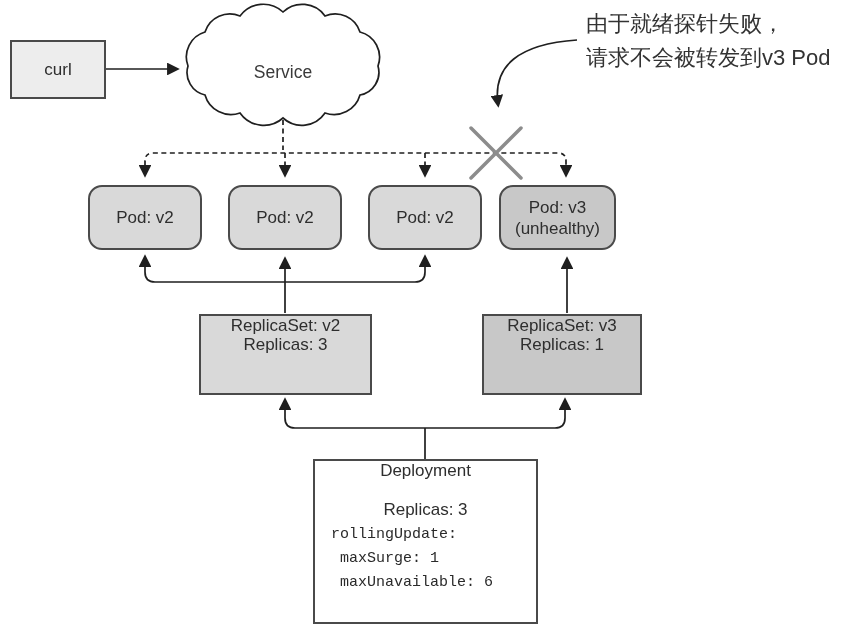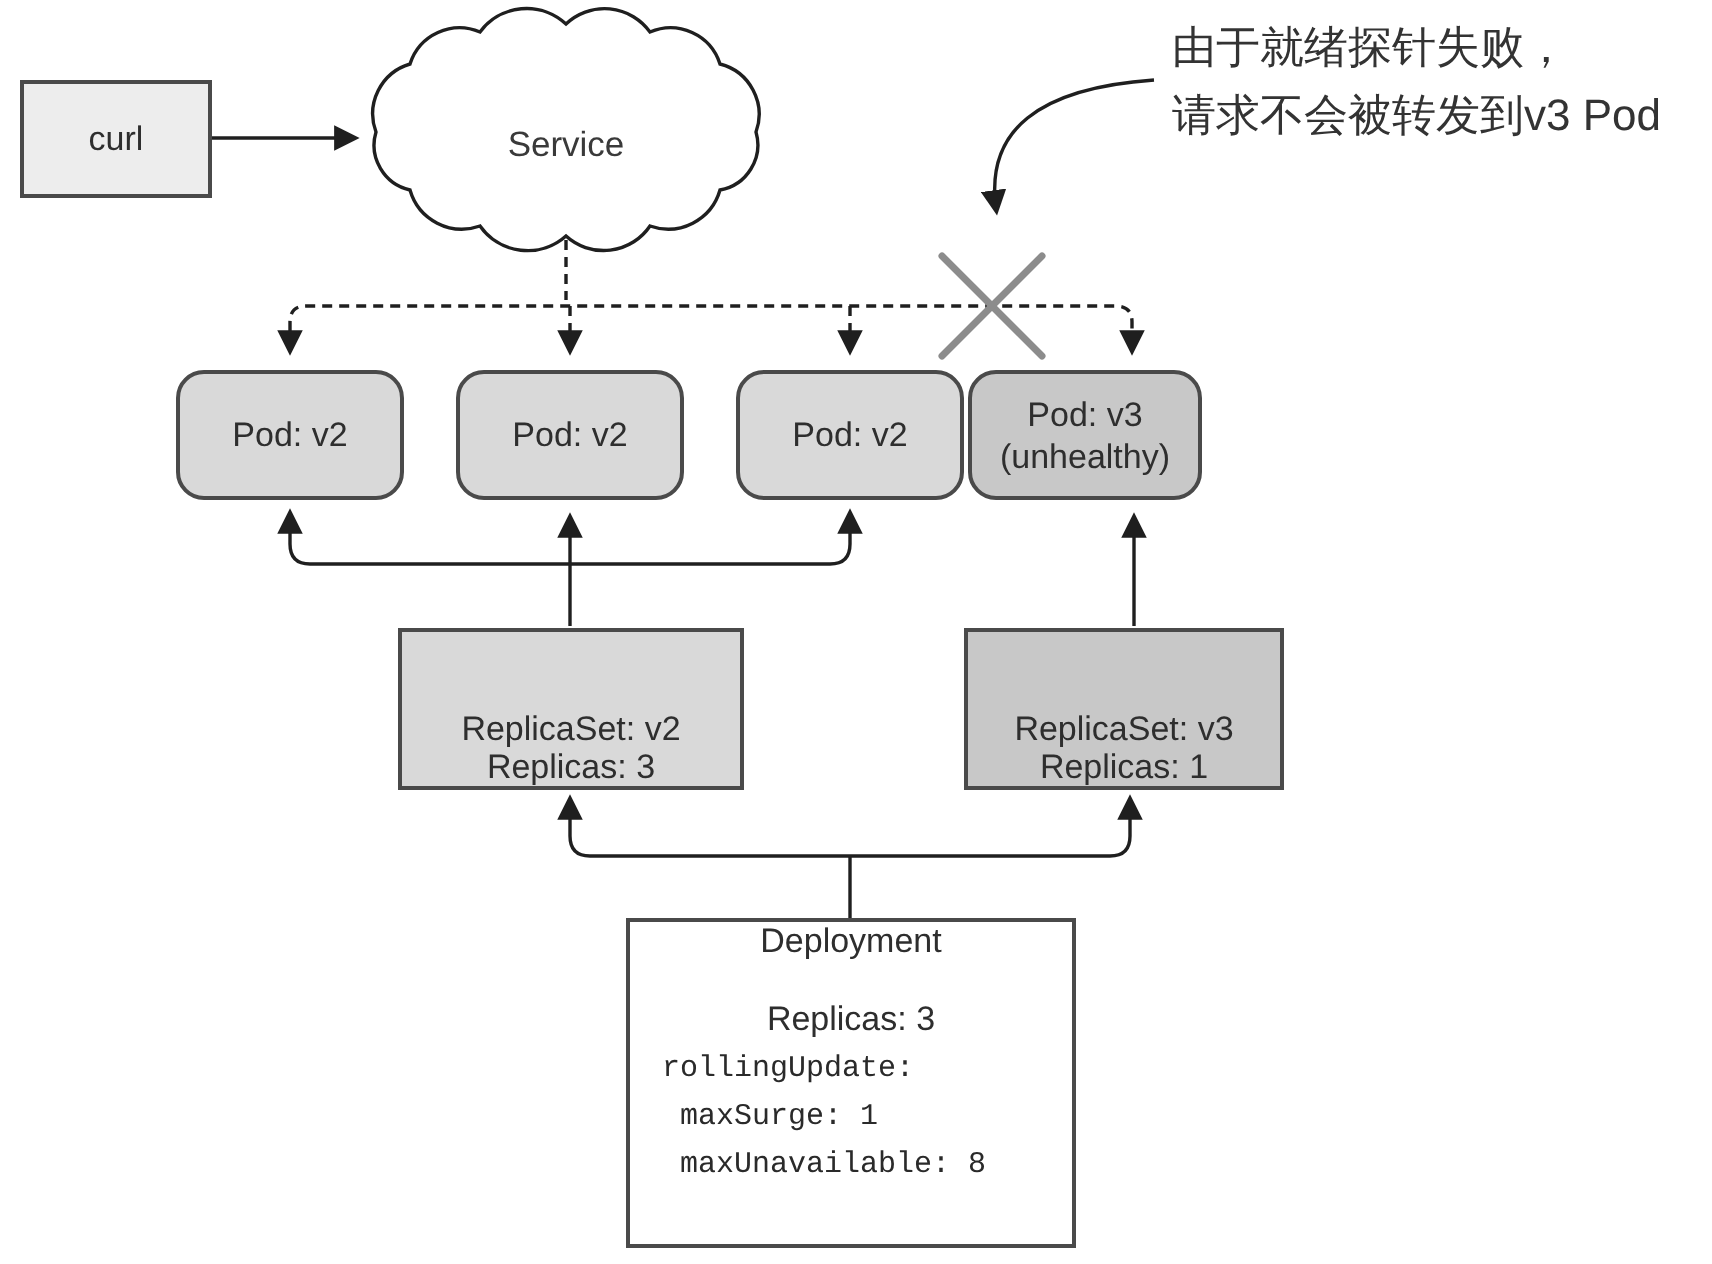--- a/index.html
+++ b/index.html
@@ -44,26 +44,26 @@
   .pod {
     top: 185px; height: 65px;
     background: var(--v2_fill, #d9d9d9);
     border: 2px solid var(--node_border, #4a4a4a);
     border-radius: 14px;
     line-height: 21px;
   }
   .pod-1 { left: 88px;  width: 114px; }
   .pod-2 { left: 228px; width: 114px; }
   .pod-3 { left: 368px; width: 114px; }
-  .pod-4 { left: 484px; width: 117px; background: var(--v3_fill, #c8c8c8); }
+  .pod-4 { left: 499px; width: 117px; background: var(--v3_fill, #c8c8c8); }
   .rs {
     top: 314px; height: 81px;
     border: 2px solid var(--node_border, #4a4a4a);
     background: var(--v2_fill, #d9d9d9);
-    justify-content: flex-end;
+    justify-content: flex-start;
     line-height: 19px;
   }
   .rs-v2 { left: 199px; width: 173px; }
   .rs-v3 { left: 482px; width: 160px; background: var(--v3_fill, #c8c8c8); }
   .deployment {
     left: 313px; top: 459px; width: 225px; height: 165px;
     border: 2px solid var(--node_border, #4a4a4a);
     background: #ffffff;
     justify-content: flex-start;
     align-items: stretch;
@@ -184,17 +184,17 @@
     <span>ReplicaSet: v3</span>
     <span>Replicas: 1</span>
   </div>
 
   <div class="node deployment">
     <span class="dep-title">Deployment</span>
     <span class="dep-replicas">Replicas: 3</span>
     <div class="dep-yaml">
       <div>rollingUpdate:</div>
       <div class="indent">maxSurge: 1</div>
-      <div class="indent">maxUnavailable: 8</div>
+      <div class="indent">maxUnavailable: 6</div>
     </div>
   </div>
 
 </div>
 
 </body></html>

